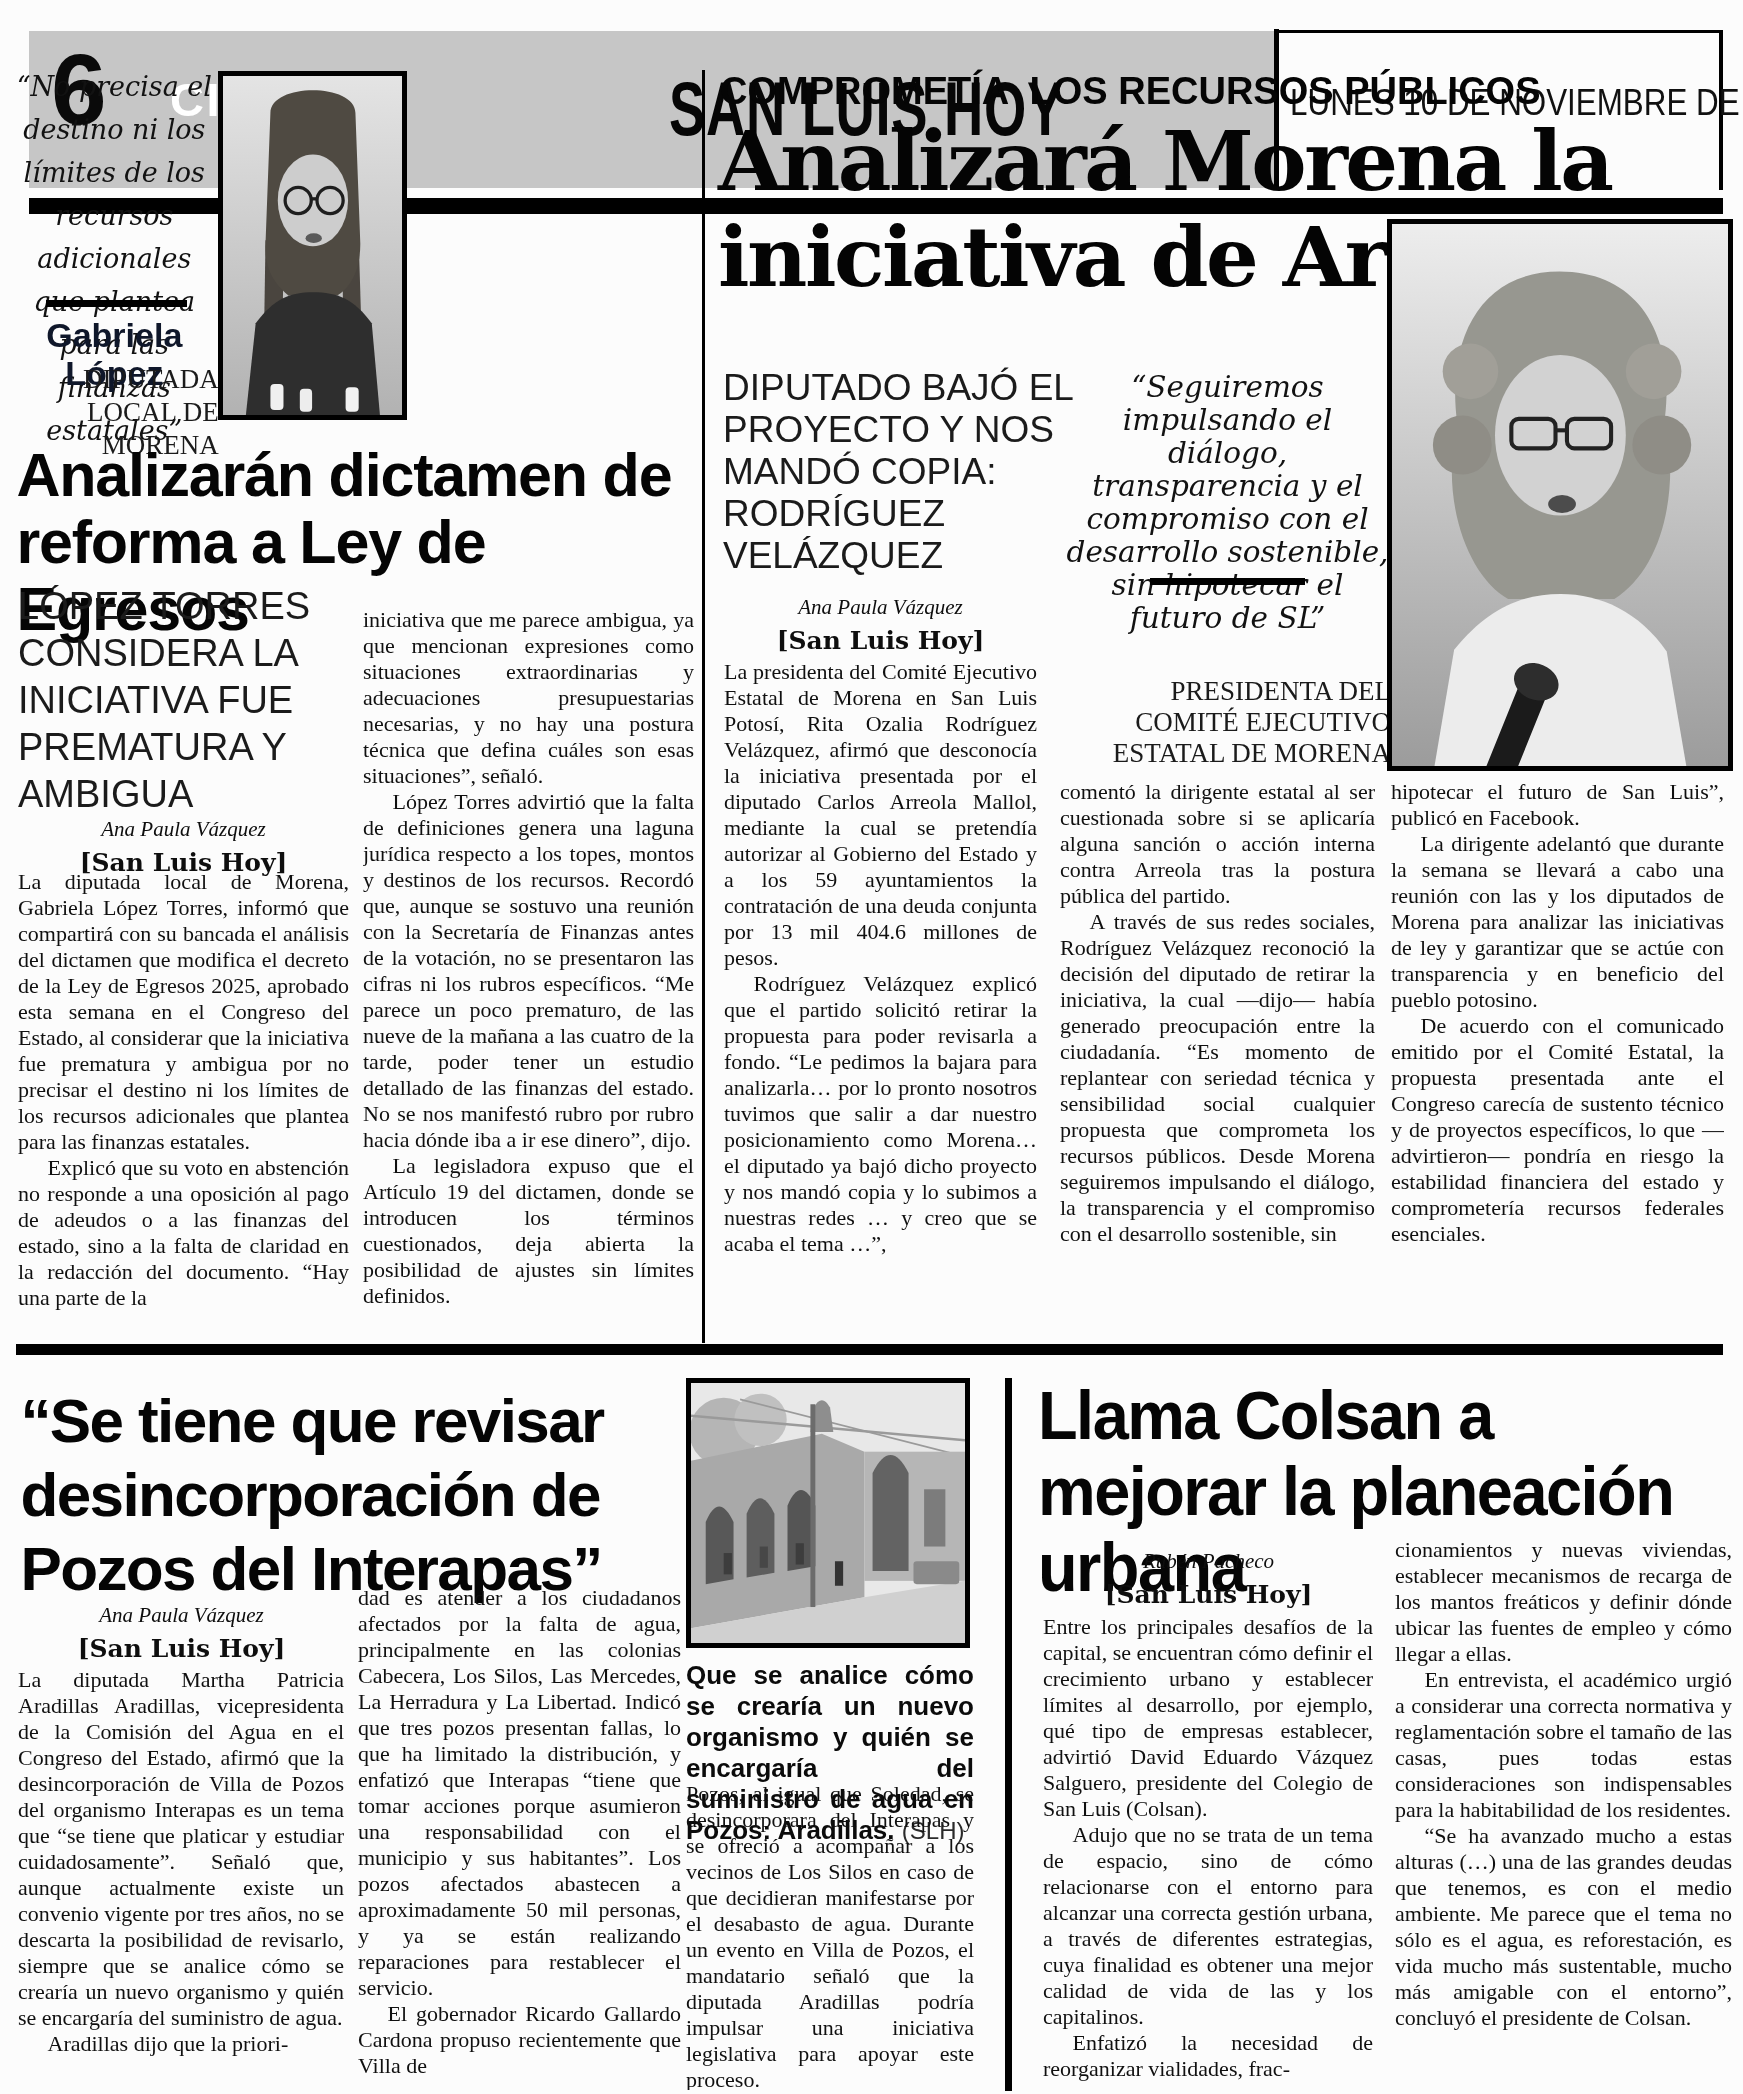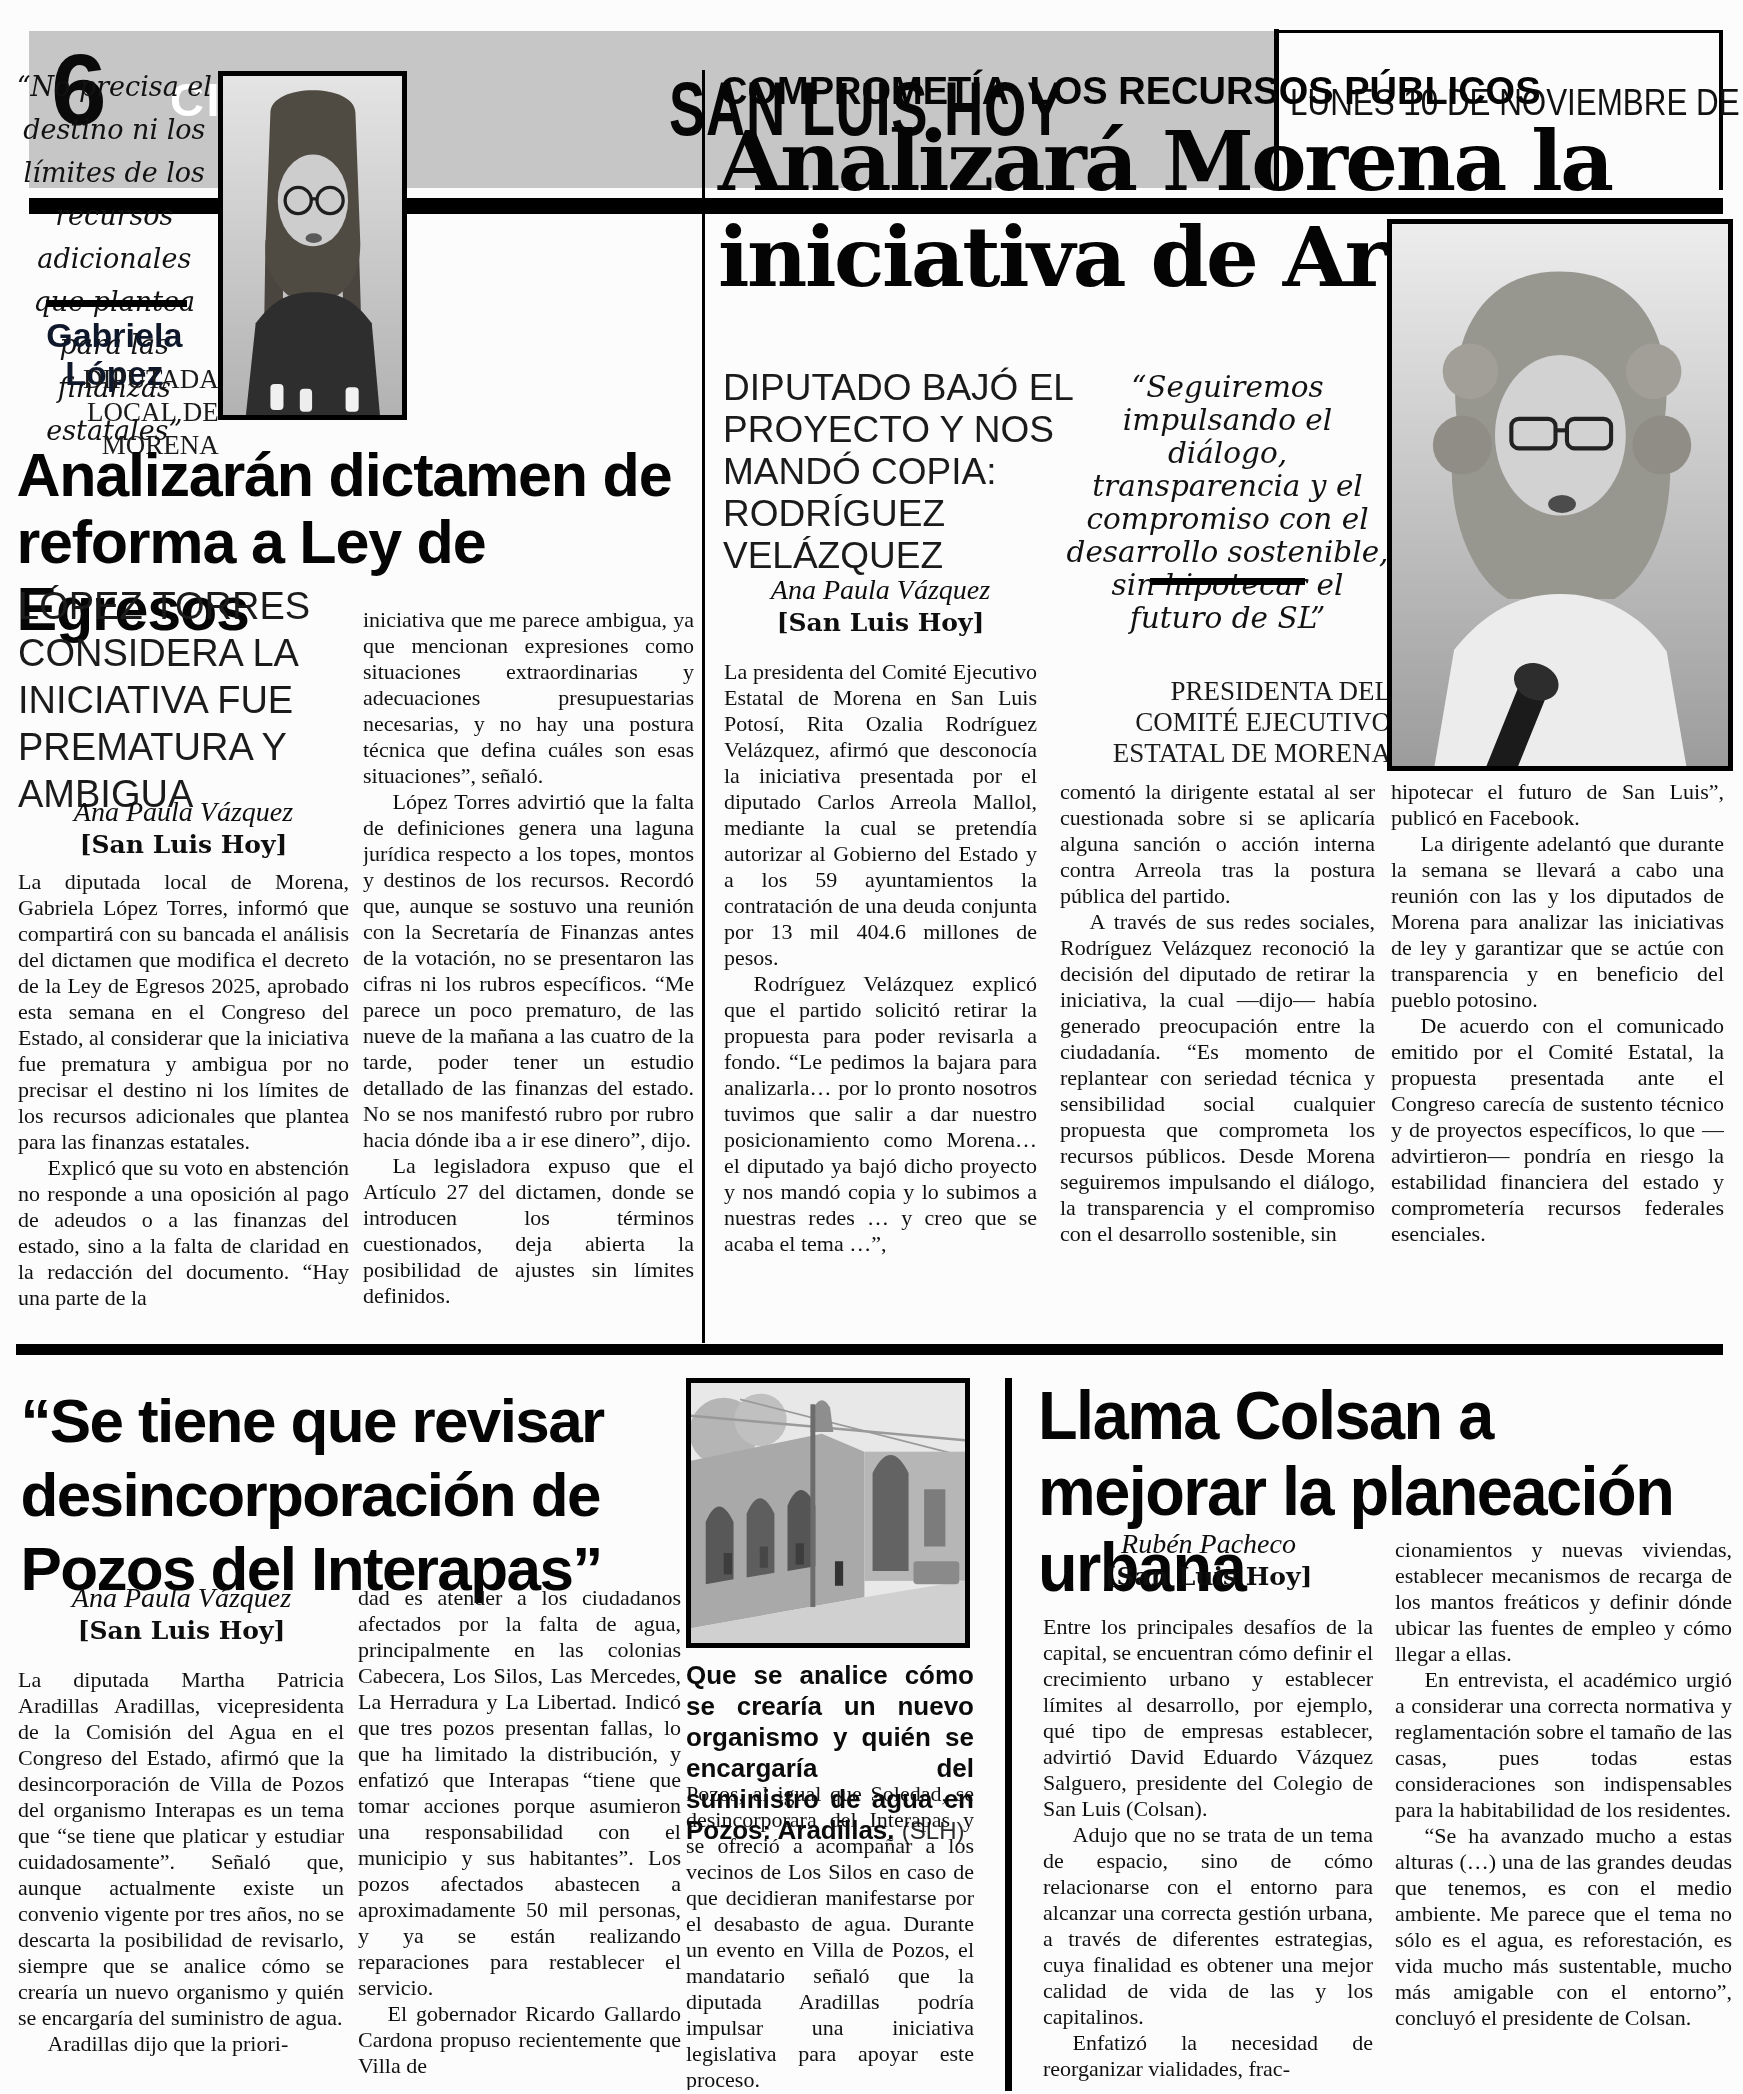--- a/index.html
+++ b/index.html
@@ -6,21 +6,21 @@
   .page{position:relative;width:1743px;height:2095px;background:#fcfcfc;overflow:hidden;color:#0e0e0e;}
   .abs{position:absolute;}
   .rule{position:absolute;background:#000;}
   .sans{font-family:"Liberation Sans",sans-serif;}
   .bodycol{position:absolute;font-family:"Liberation Serif",serif;font-size:22px;line-height:26px;text-align:justify;overflow:hidden;color:#101010;}
   .para{margin:0;}
   .para.ind{text-indent:29.5px;}
   .headline{position:absolute;font-family:"Liberation Sans",sans-serif;font-weight:bold;color:#050505;}
   .subhead{position:absolute;font-family:"Liberation Sans",sans-serif;font-weight:400;color:#1b1b1b;}
   .byline{position:absolute;text-align:center;}
-  .byline .author{display:block;font-family:"Liberation Serif",serif;font-style:italic;font-size:28px;line-height:33px;}
+  .byline .author{display:block;font-family:"Liberation Serif",serif;font-style:italic;font-size:21px;line-height:33px;margin-top:18px;}
   .byline .outlet{display:block;font-family:"DejaVu Serif",serif;font-weight:bold;font-size:25px;line-height:33px;}
   .quote{position:absolute;font-family:"DejaVu Serif",serif;font-style:italic;text-align:center;color:#121212;}
   .qname{position:absolute;font-family:"Liberation Sans",sans-serif;font-weight:bold;text-align:center;color:#0f172a;}
   .qrole{position:absolute;font-family:Liberation Serif, serif;text-align:right;color:#1b1b1b;}
   .photo{position:absolute;border:5.7px solid #000;background:#d6d6d6;overflow:hidden;}
   .photo svg{display:block;width:100%;height:100%;}
   .caption{position:absolute;font-family:"Liberation Sans",sans-serif;font-weight:bold;color:#0b0b0b;}
   .caption .credit{font-weight:400;font-size:24px;color:#2a2a2a;}
 </style>
 </head>
@@ -77,21 +77,21 @@
     <span class="author">Ana Paula Vázquez</span>
     <span class="outlet">[San Luis Hoy]</span>
   </div>
   <div class="bodycol" style="left:18px;top:869px;width:331px;height:473px;">
       <p class="para">La diputada local de Morena, Gabriela López Torres, informó que compartirá con su bancada el análisis del dictamen que modifica el decreto de la Ley de Egresos 2025, aprobado esta semana en el Congreso del Estado, al considerar que la iniciativa fue prematura y ambigua por no precisar el destino ni los límites de los recursos adicionales que plantea para las finanzas estatales.</p>
       <p class="para ind">Explicó que su voto en abstención no responde a una oposición al pago de adeudos o a las finanzas del estado, sino a la falta de claridad en la redacción del documento. “Hay una parte de la</p>
     </div>
   <div class="bodycol" style="left:363px;top:607px;width:331px;height:735px;">
       <p class="para">iniciativa que me parece ambigua, ya que mencionan expresiones como situaciones extraordinarias y adecuaciones presupuestarias necesarias, y no hay una postura técnica que defina cuáles son esas situaciones”, señaló.</p>
       <p class="para ind">López Torres advirtió que la falta de definiciones genera una laguna jurídica respecto a los topes, montos y destinos de los recursos. Recordó que, aunque se sostuvo una reunión con la Secretaría de Finanzas antes de la votación, no se presentaron las cifras ni los rubros específicos. “Me parece un poco prematuro, de las nueve de la mañana a las cuatro de la tarde, poder tener un estudio detallado de las finanzas del estado. No se nos manifestó rubro por rubro hacia dónde iba a ir ese dinero”, dijo.</p>
-      <p class="para ind">La legisladora expuso que el Artículo 27 del dictamen, donde se introducen los términos cuestionados, deja abierta la posibilidad de ajustes sin límites definidos.</p>
+      <p class="para ind">La legisladora expuso que el Artículo 19 del dictamen, donde se introducen los términos cuestionados, deja abierta la posibilidad de ajustes sin límites definidos.</p>
     </div>
 
   <div class="abs sans" style="left:720px;top:70px;font-size:38px;white-space:nowrap;color:#050505;">
     <span style="font-weight:bold;">COMPROMETÍA</span>
     <span style="font-weight:700;margin-left:9.8px;margin-top:12px;">LOS RECURSOS PÚBLICOS</span>
   </div>
   <h1 class="abs" style="left:718px;top:113px;width:1025px;font-size:83px;line-height:96px;letter-spacing:-2.5px;margin:0;font-family:'DejaVu Serif',serif;font-weight:bold;color:#040404;">Analizará Morena la iniciativa de Arreola</h1>
   <div class="subhead" style="left:723px;top:367px;width:352px;font-size:37px;line-height:42px;">DIPUTADO BAJÓ EL PROYECTO Y NOS MANDÓ COPIA: RODRÍGUEZ VELÁZQUEZ</div>
   <div class="byline" style="left:723px;top:573px;width:315px;">
     <span class="author">Ana Paula Vázquez</span>

